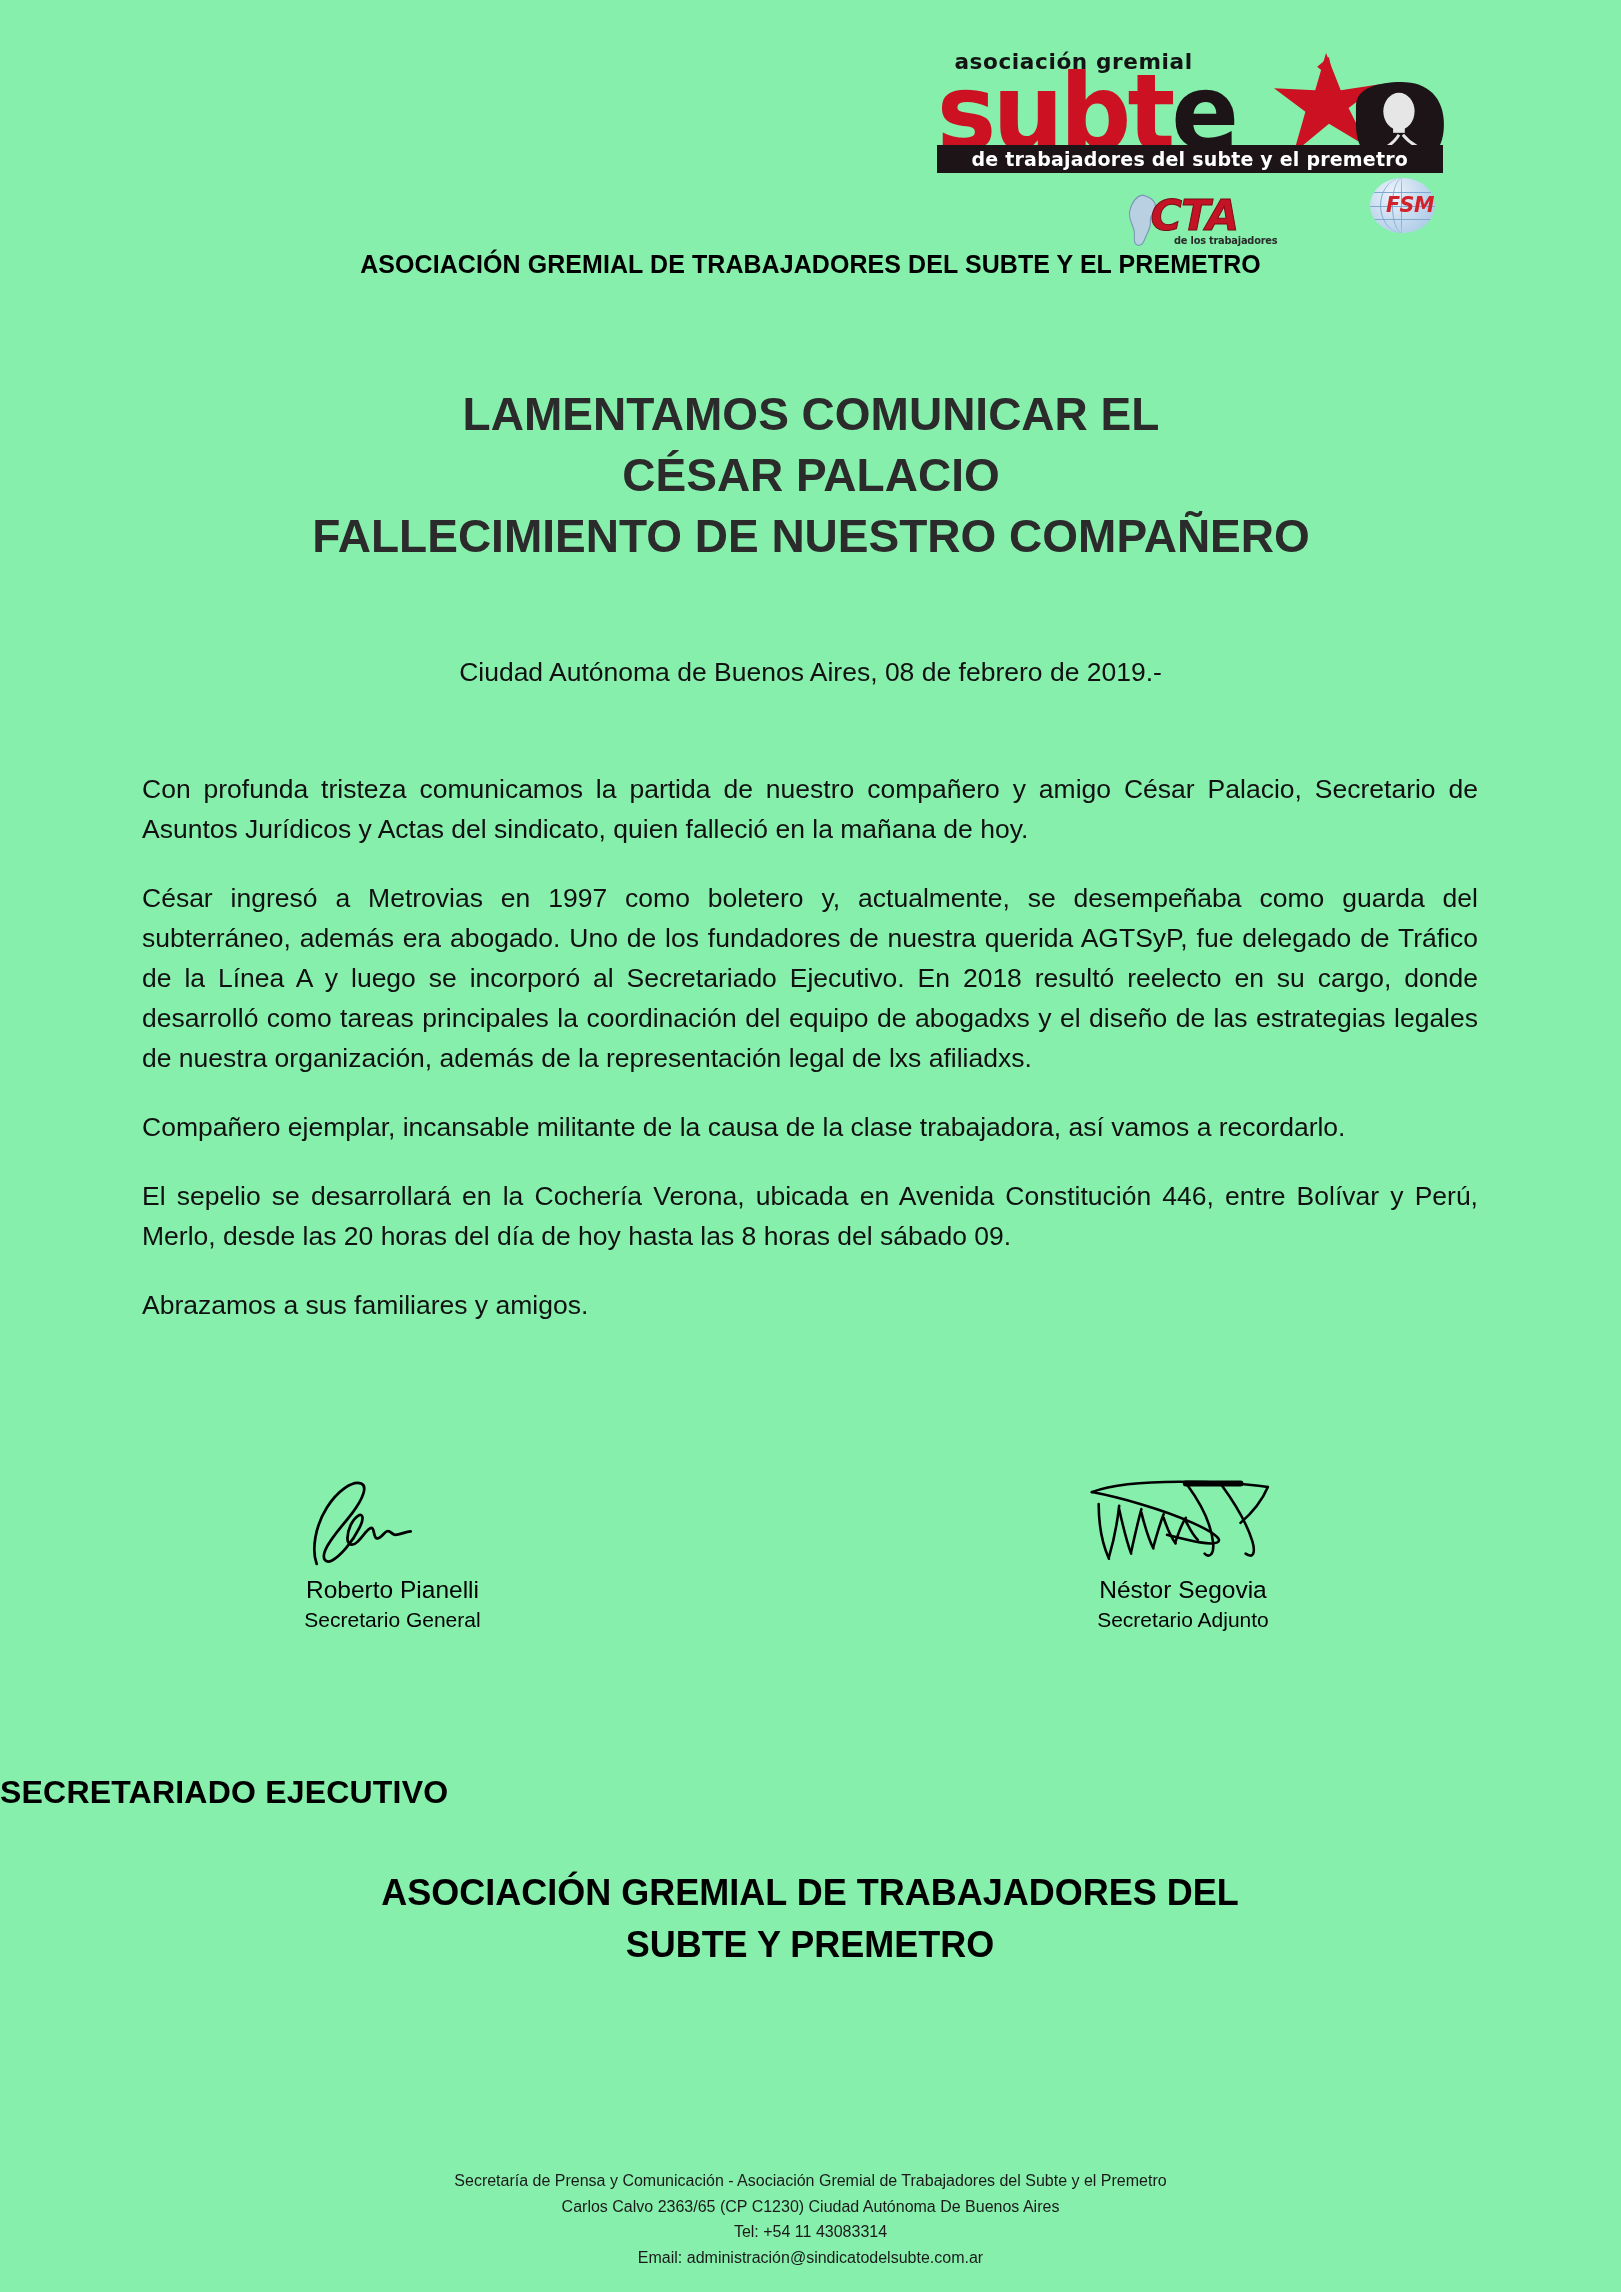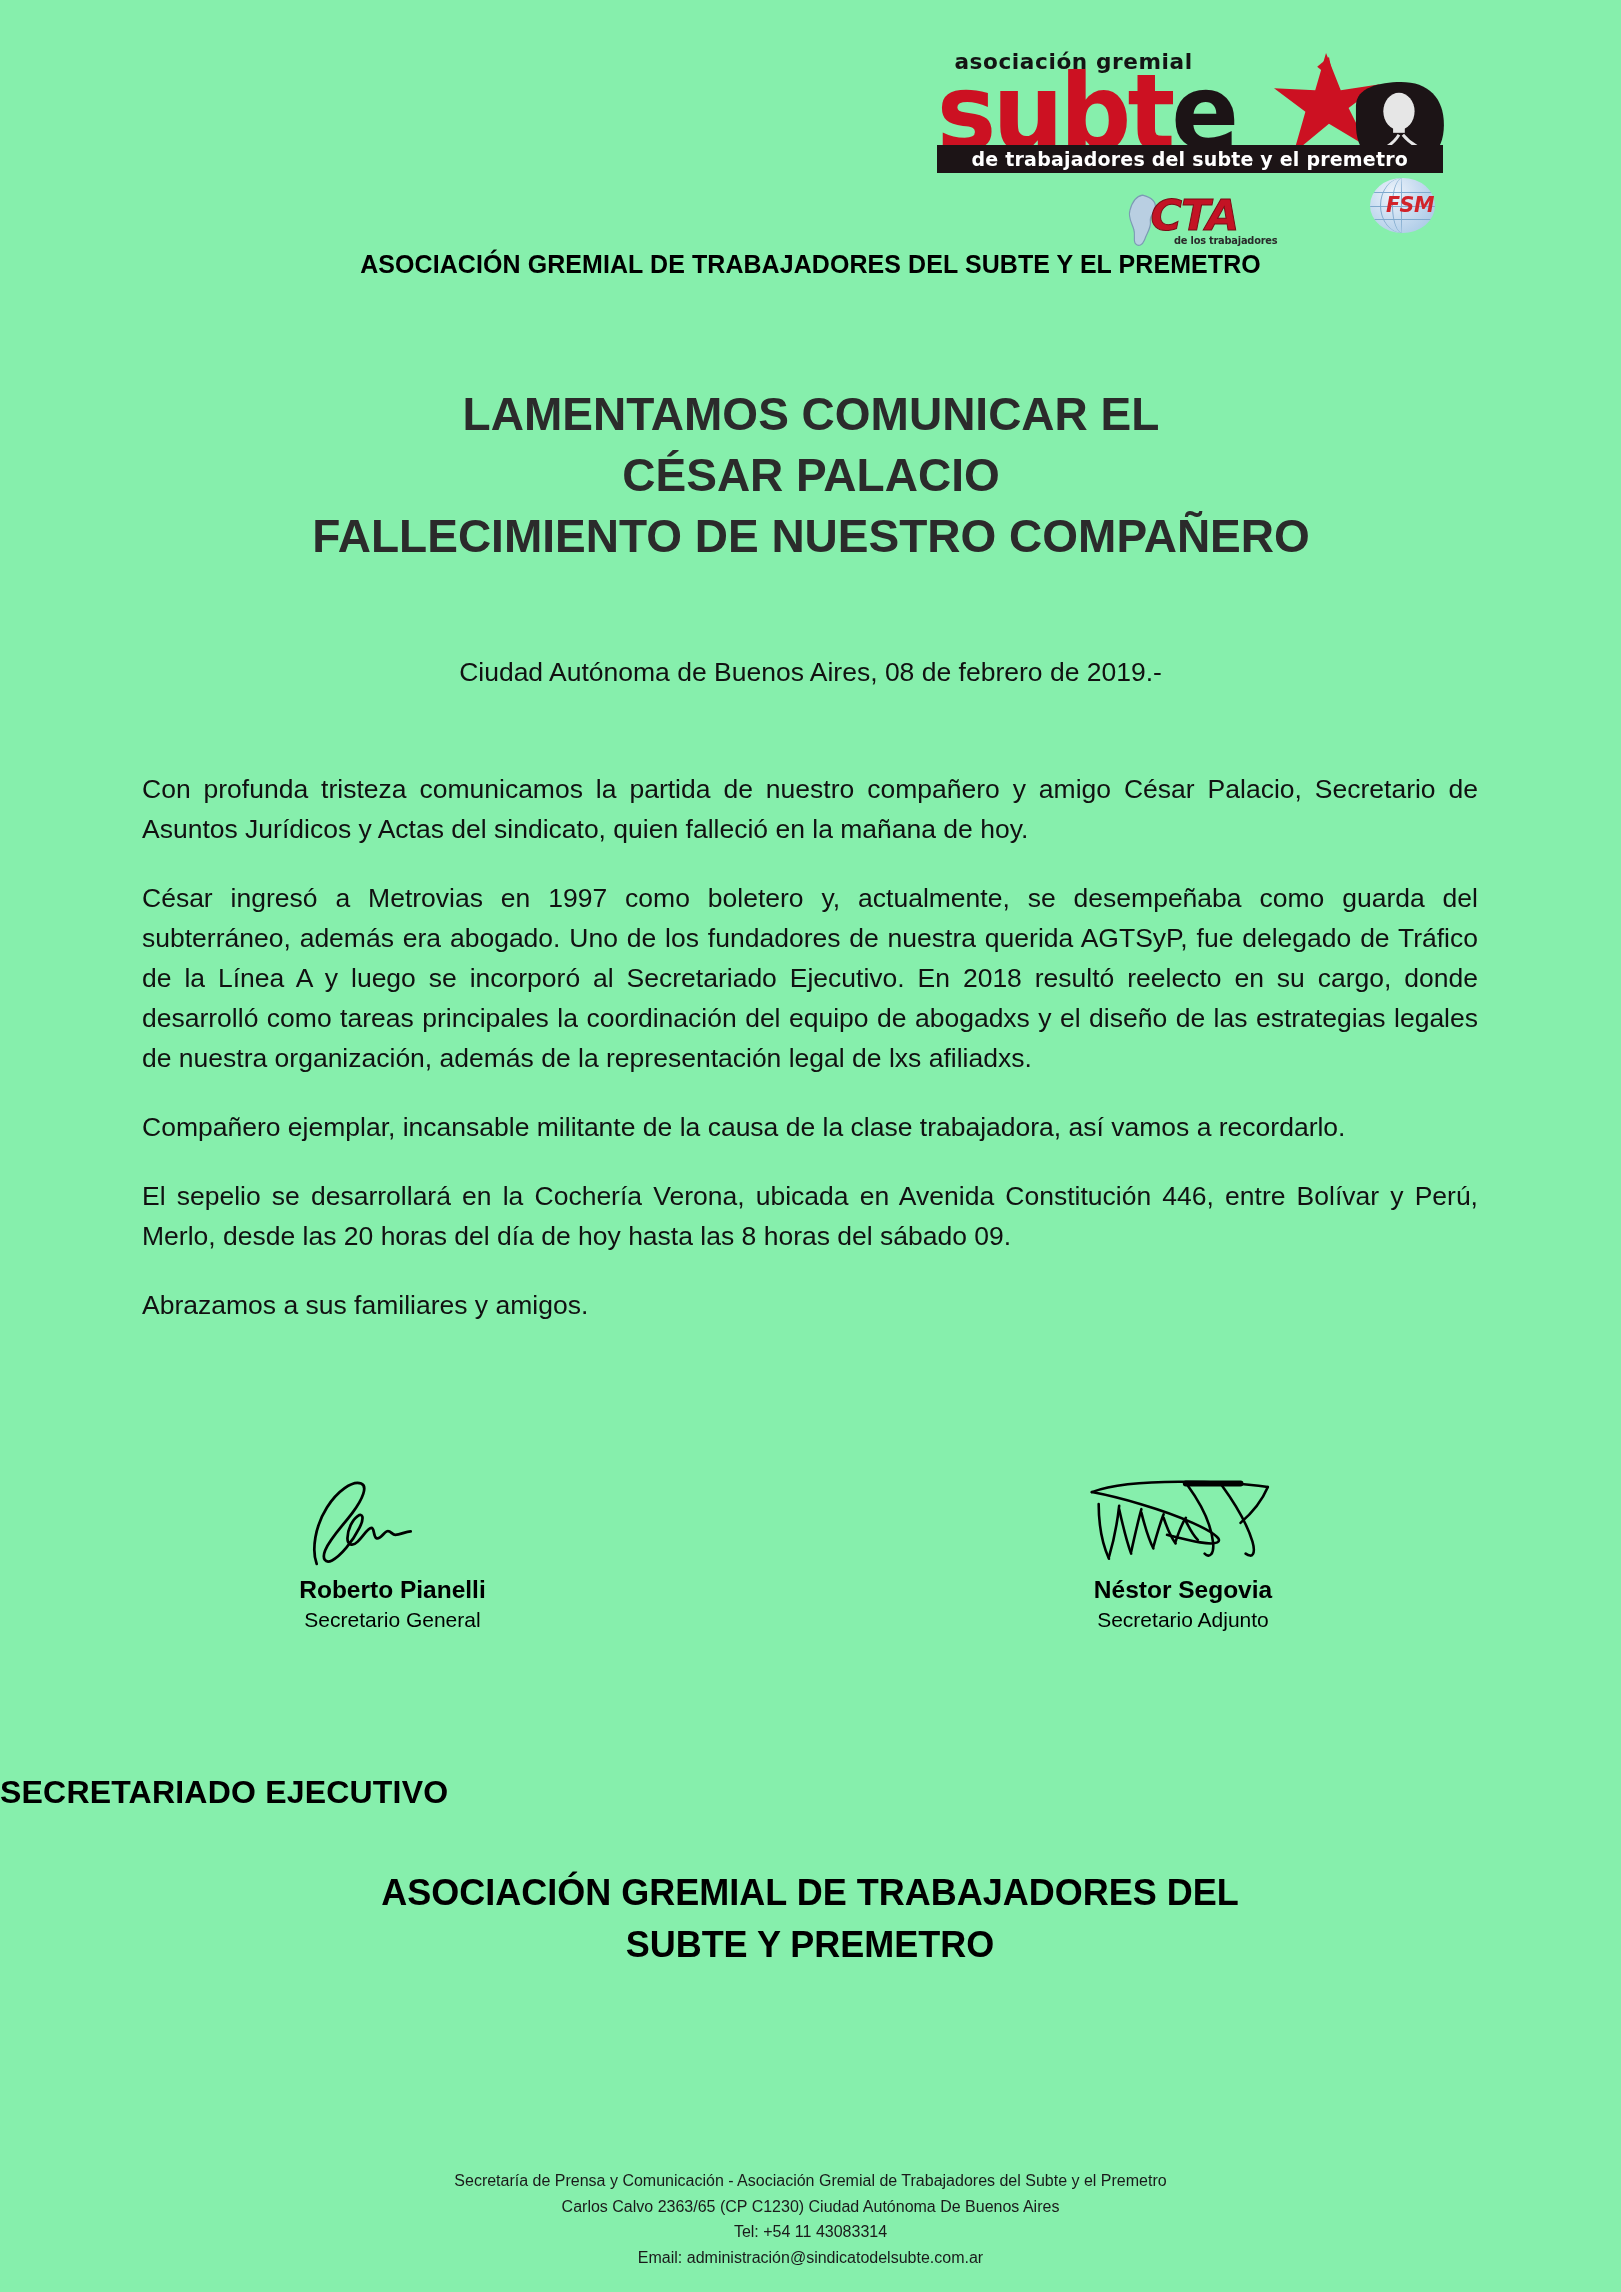--- a/index.html
+++ b/index.html
@@ -250,21 +250,21 @@
   }
   .sig-col {
     width: 50%;
     text-align: center;
     position: relative;
   }
   .sig-col.left { padding-right: 167px; }
   .sig-col.right { padding-left: 78px; }
   .sig-img { height: 94px; display: block; margin: 0 auto; }
   .sig-name {
-    font-weight: bold;
+    font-weight: normal;
     font-size: 24.5px;
     line-height: 30px;
     margin-top: 5.9px;
   }
   .sig-role {
     font-weight: normal;
     font-size: 21px;
     line-height: 30px;
   }
 

